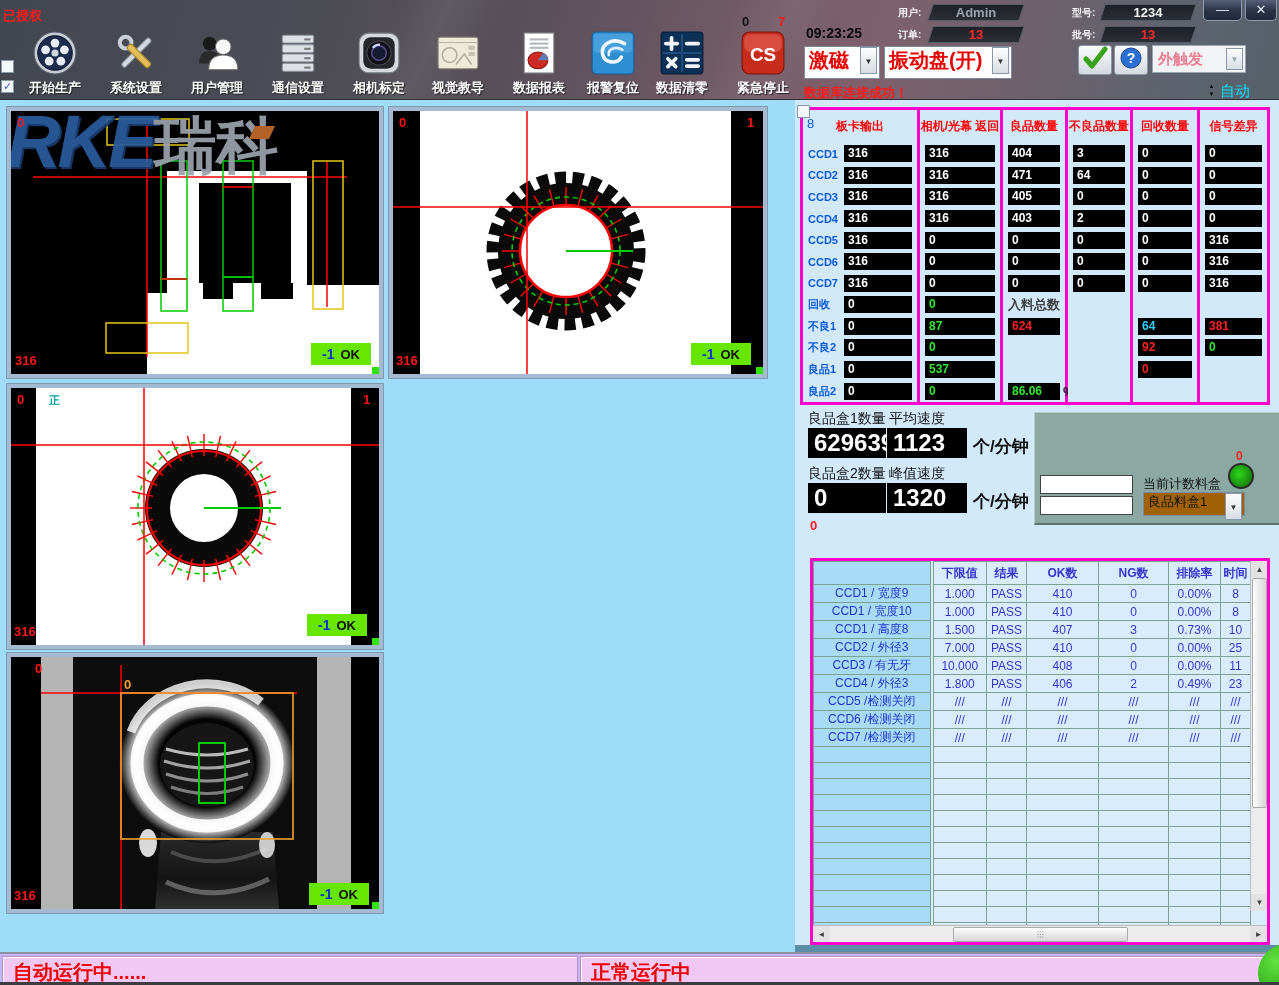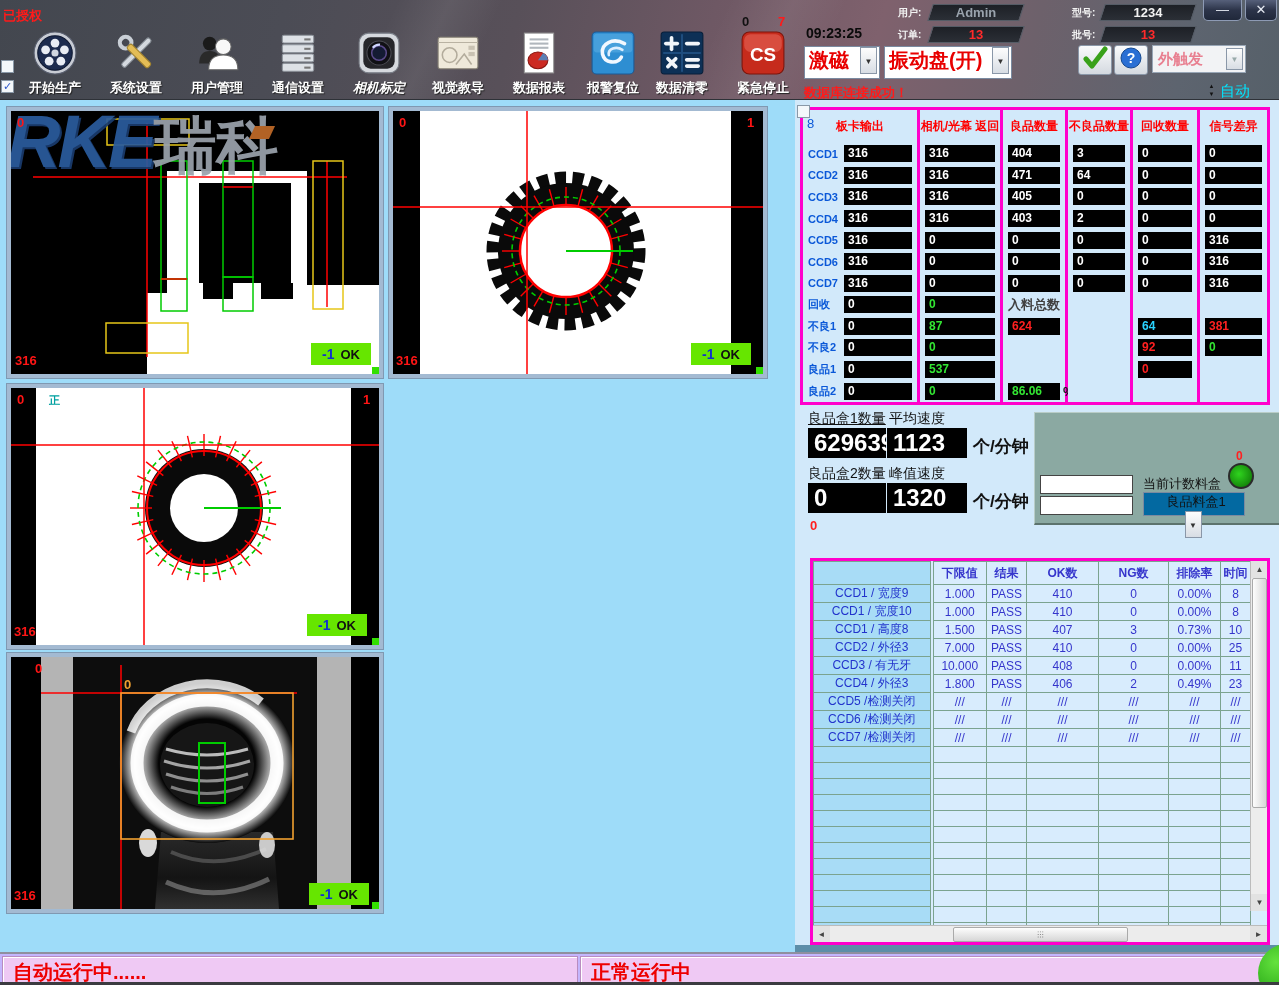--- a/index.html
+++ b/index.html
@@ -64,21 +64,21 @@
   .spct { color:#111; font-weight:bold; font-size:13px; margin-left:3px;}
   .statchk { position:absolute; left:2px; top:5px; z-index:8;}
   
   .sp-label { position:absolute; color:#111; font-size:14px; z-index:2; white-space:nowrap;}
   .sp-box { position:absolute; background:#000; color:#fff; font-size:24px; font-weight:bold; padding:1px 6px; z-index:2;}
   .sp-unit { position:absolute; color:#111; font-size:17px; font-weight:bold; z-index:2;}
   .sp-zero { position:absolute; color:#ff2020; font-size:13px; font-weight:bold; z-index:2;}
   .graypanel { position:absolute; left:239px; top:312px; width:245px; height:113px; background:#8ba9a2; border-top:1px solid #b9cdc8; border-left:1px solid #b9cdc8; border-bottom:2px solid #5c736d; z-index:2;}
   .gp-input { position:absolute; left:5px; width:93px; height:19px; background:#fff; border:1px solid #444;}
   .gp-label { position:absolute; left:108px; top:62px; color:#111; font-size:13px; white-space:nowrap;}
-  .gp-combo { position:absolute; left:108px; top:79px; width:102px; height:24px; background:#0369a1; border:1px solid #7a8aa0; display:flex; align-items:center;flex-direction:column;}
+  .gp-combo { position:absolute; left:108px; top:79px; width:102px; height:24px; background:#a16207; border:1px solid #7a8aa0; display:flex; }
   .gp-combo .ctext { flex:1; font-size:13px; color:#111; padding-left:4px; white-space:nowrap;}
   .gp-led { position:absolute; left:193px; top:50px; width:26px; height:26px; border-radius:50%;
     background:radial-gradient(circle at 9px 9px,#2fd41e,#168a0c 70%,#0c5a06); border:2px solid #2a2a2a;}
   .gp-zero { position:absolute; left:201px; top:36px; color:#ff2020; font-size:12px; font-weight:bold;}
   
   .rtable-wrap { position:absolute; left:15px; top:458px; width:460px; height:387px; border:3px solid #ff00cc; background:#d8ecfd; overflow:hidden;}
   table.rt { border-collapse:collapse; table-layout:fixed; width:437px; }
   .rt th, .rt td { border:1px solid #7ba38f; font-size:12px; text-align:center; color:#3535cc; height:16px; padding:0; overflow:hidden; white-space:nowrap; background:#d8ecfd;}
   .rt th { height:23px; font-weight:bold; }
   .rt .namecol { background:#a8dcf6; width:118px; border-right:4px double #7ba38f; color:#2233cc;}
@@ -137,21 +137,21 @@
                 <rect x="7" y="23" width="30" height="7.5" rx="1.5"></rect>
                 <rect x="7" y="32" width="30" height="7.5" rx="1.5"></rect>
               </g>
               <g fill="#777">
                 <rect x="28" y="8" width="6" height="2"></rect>
                 <rect x="28" y="17" width="6" height="2"></rect>
                 <rect x="28" y="26" width="6" height="2"></rect>
                 <rect x="28" y="35" width="6" height="2"></rect>
               </g>
             </svg></span><span class="tlabel">通信设置</span></div>
-        <div class="tool" style="left: 343px; font-style: italic;"><span><svg class="ticon" viewBox="0 0 44 44">
+        <div class="tool" style="left: 343px;"><span><svg class="ticon" viewBox="0 0 44 44">
               <rect x="3" y="3" width="38" height="38" rx="9" fill="#d6d9de" stroke="#7a7f88"></rect>
               <rect x="7" y="7" width="30" height="30" rx="7" fill="#26262a"></rect>
               <circle cx="22" cy="22" r="11.5" fill="#101014" stroke="#4c4c54"></circle>
               <circle cx="22" cy="22" r="7" fill="#141b33" stroke="#5a4a8a" stroke-width="1.5"></circle>
               <path d="M16 17 a8 8 0 0 1 7-3" stroke="#cfd6ff" stroke-width="2" fill="none"></path>
             </svg></span><span class="tlabel">相机标定</span></div>
         <div class="tool" style="left: 422px;"><span><svg class="ticon" viewBox="0 0 44 44">
               <rect x="3" y="7" width="38" height="30" rx="2" fill="#efe9da" stroke="#8c877a"></rect>
               <line x1="3" y1="12" x2="41" y2="12" stroke="#b9b2a2"></line>
               <circle cx="14" cy="24" r="7" fill="none" stroke="#b3ac9c" stroke-width="1.5"></circle>
@@ -657,21 +657,21 @@
             <span class="sbox r">381</span>
           </div>
           <div class="srow">
             <span class="sbox g">0</span>
           </div>
           <div class="srow"></div>
           <div class="srow"></div>
         </div>
       </div>
 
-    <div class="sp-label" style="left:13px; top:310px;text-decoration:underline;">良品盒1数量</div>
+    <div class="sp-label" style="left:13px; top:310px;">良品盒1数量</div>
     <div class="sp-box" style="left:13px; top:328px; width:78px;">629639</div>
     <div class="sp-label" style="left:94px; top:310px;">平均速度</div>
     <div class="sp-box" style="left:92px; top:328px; width:80px;">1123</div>
     <div class="sp-unit" style="left:178px; top:335px;">个/分钟</div>
     <div class="sp-label" style="left:13px; top:365px;">良品盒2数量</div>
     <div class="sp-box" style="left:13px; top:383px; width:78px;">0</div>
     <div class="sp-label" style="left:94px; top:365px;">峰值速度</div>
     <div class="sp-box" style="left:92px; top:383px; width:80px;">1320</div>
     <div class="sp-unit" style="left:178px; top:390px;">个/分钟</div>
     <div class="sp-zero" style="left:15px; top:418px;">0</div>

